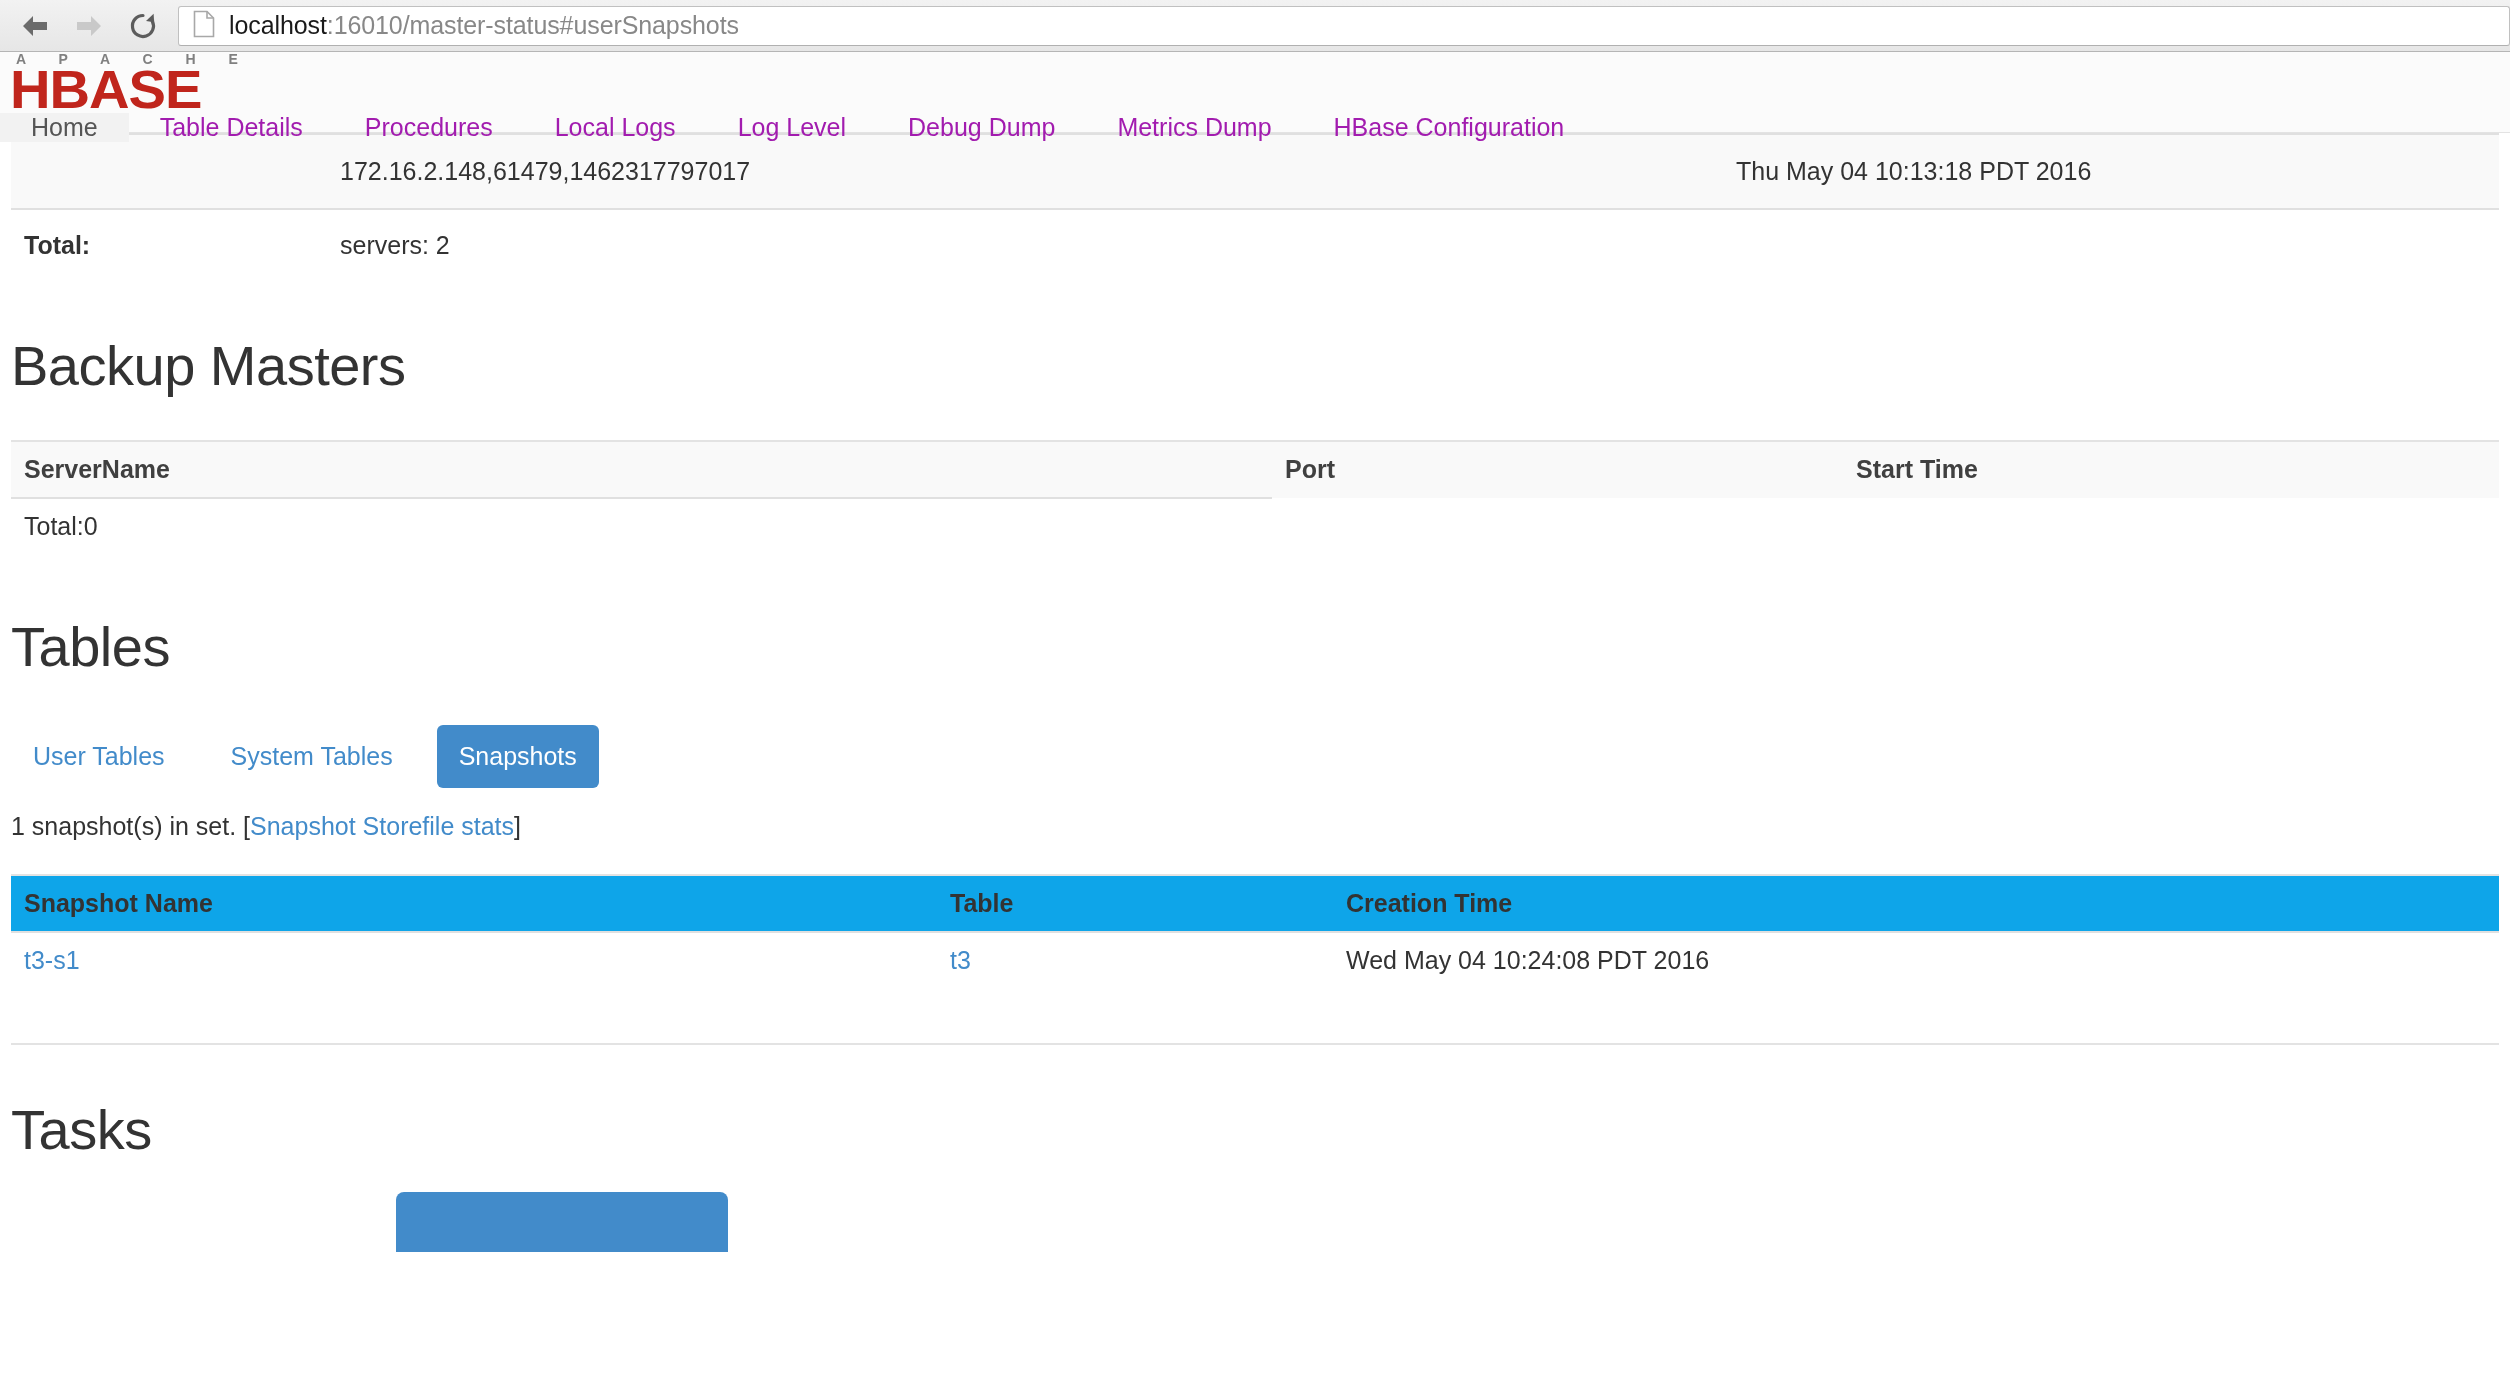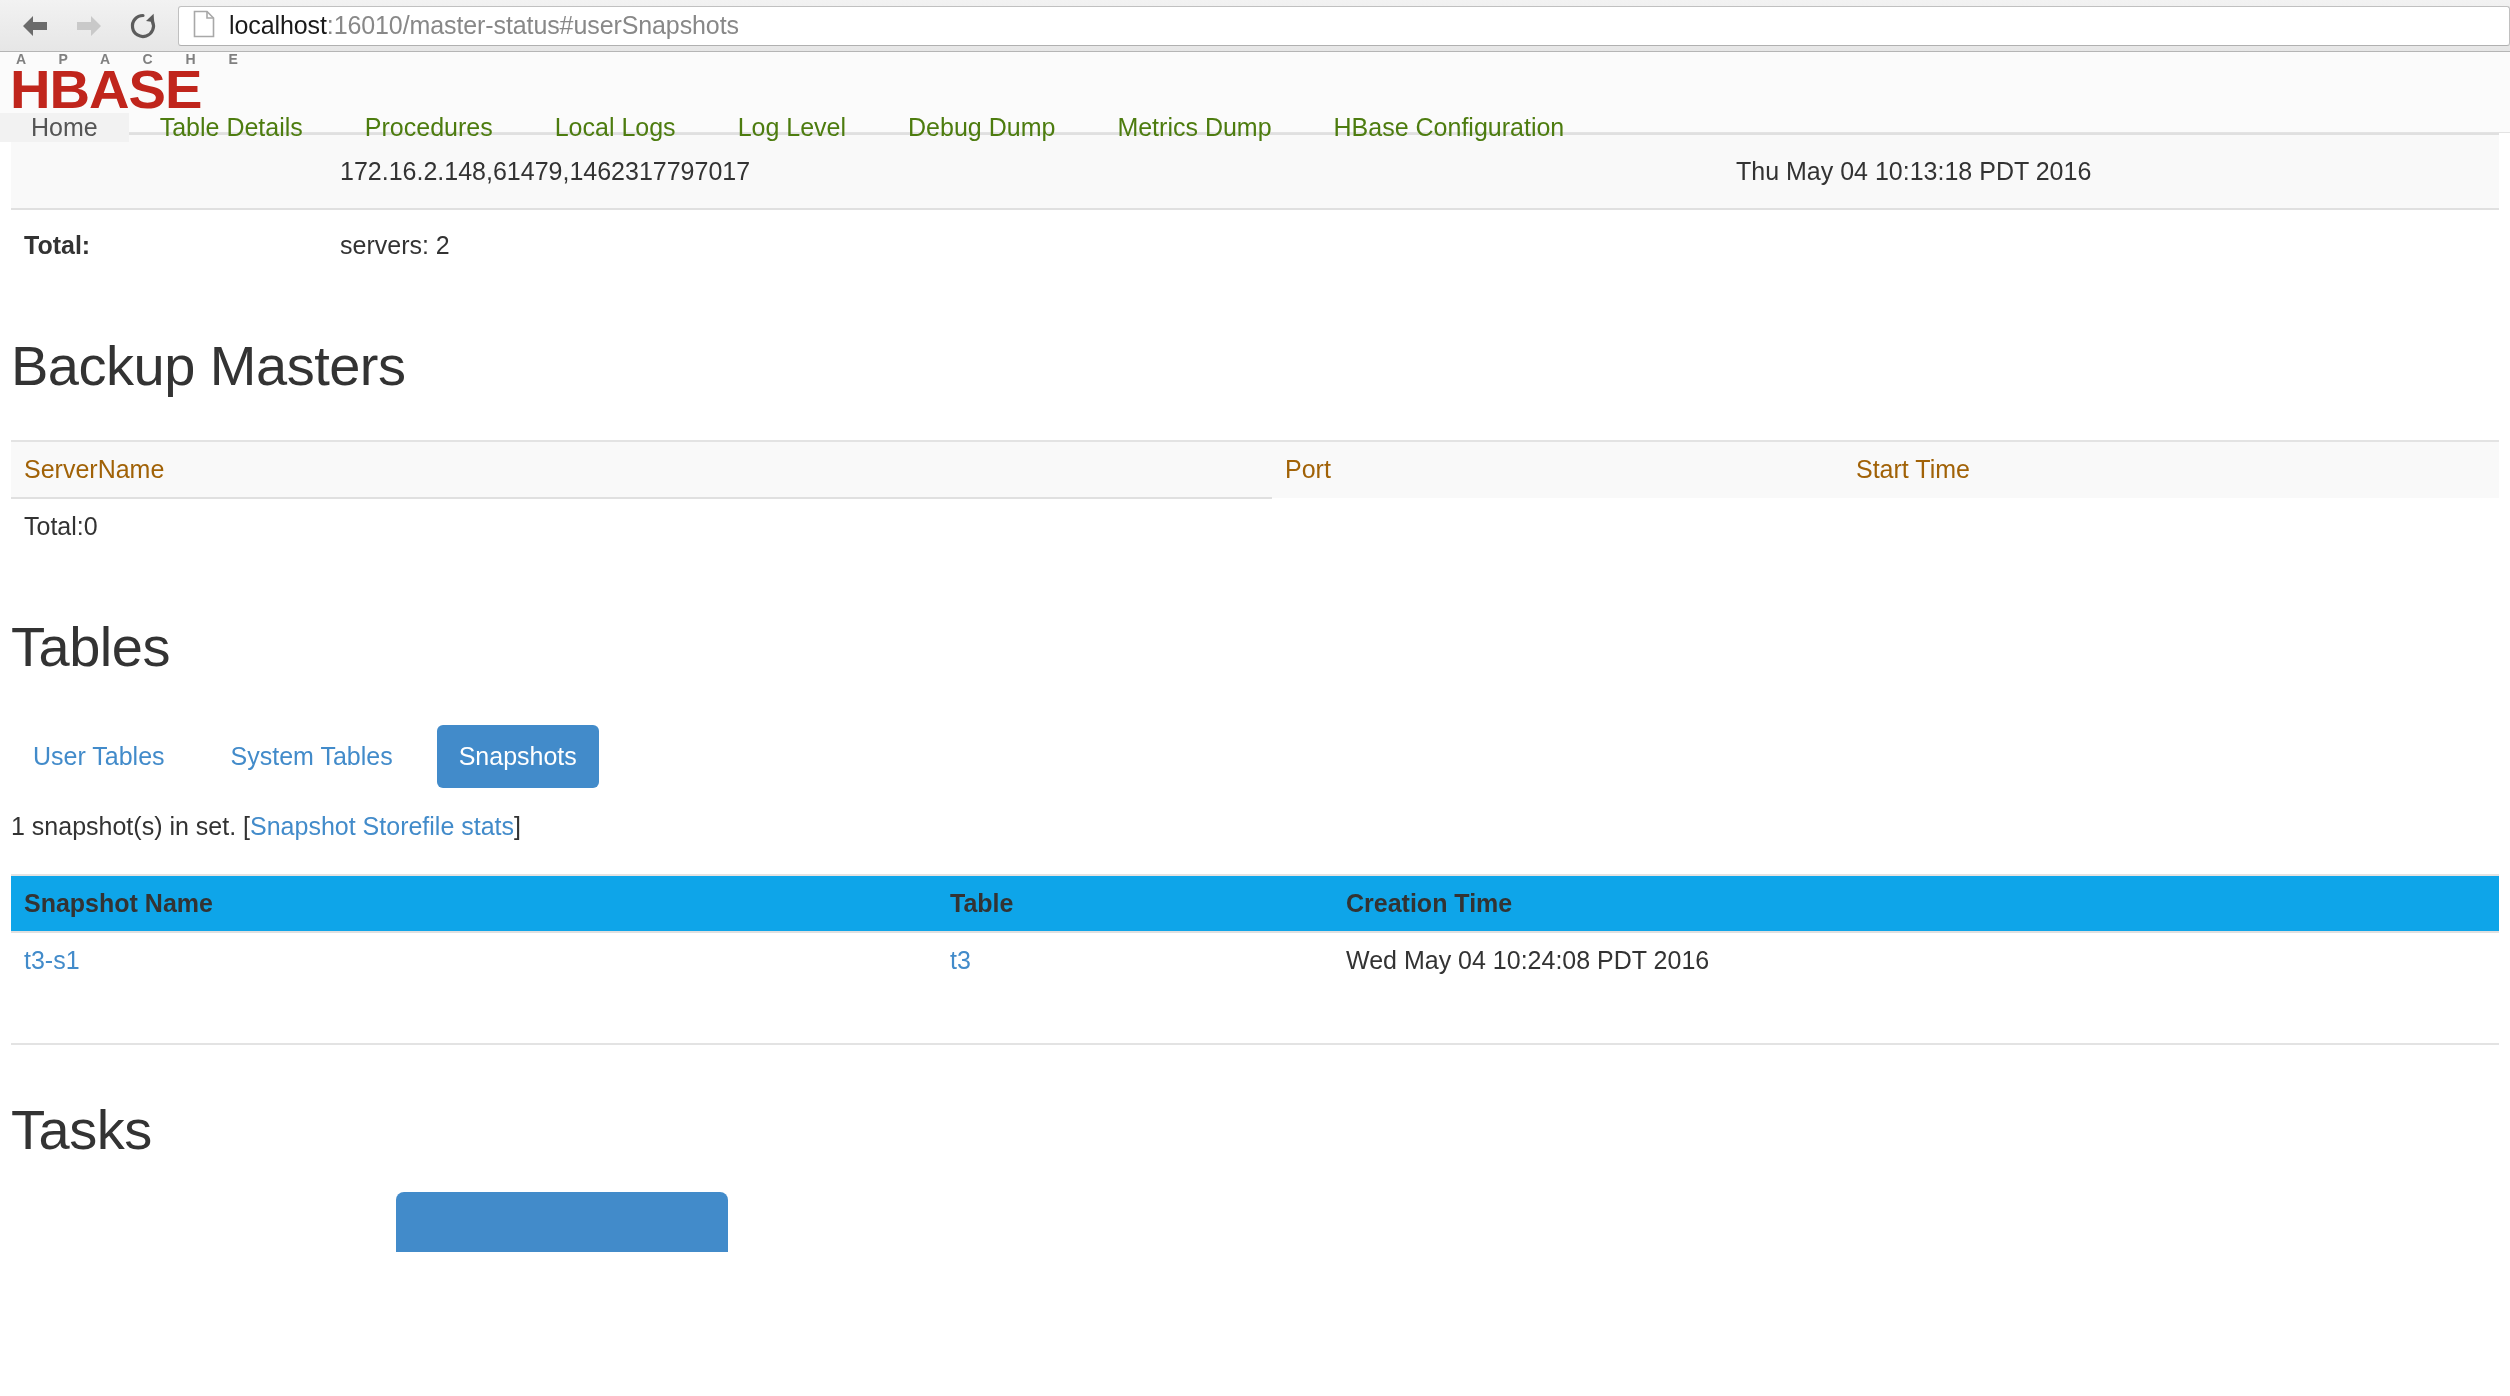--- a/index.html
+++ b/index.html
@@ -100,21 +100,21 @@
   .nav-links {
     display: flex;
     align-items: stretch;
     flex: 1;
   }
   .nav-item {
     display: flex;
     align-items: center;
     padding: 0 31px;
     font-size: 25px;
-    color: #4d7c0f;
+    color: #a21caf;
     white-space: nowrap;
     text-decoration: none;
     cursor: pointer;
   }
   .nav-item.active {
     background: #f2f2f2;
     color: #555555;
   }
 
   
@@ -157,22 +157,22 @@
     font-size: 56px;
     font-weight: normal;
     color: #333333;
     margin: 60px 0 0 0;
     padding: 0 11px;
     letter-spacing: -0.5px;
   }
 
   .bm-table { margin-top: 42px; }
   .bm-table th {
-    font-weight: normal;
-    color: #a16207;
+    font-weight: bold;
+    color: #404040;
     background: #f9f9f9;
     padding-top: 28px;
     padding-bottom: 28px;
     border-top: 2px solid #e3e3e3;
   }
   .bm-table th.sname {
     width: 1235px;
     border-bottom: 2px solid #e0e0e0;
   }
   .bm-table th.port { width: 545px; }

